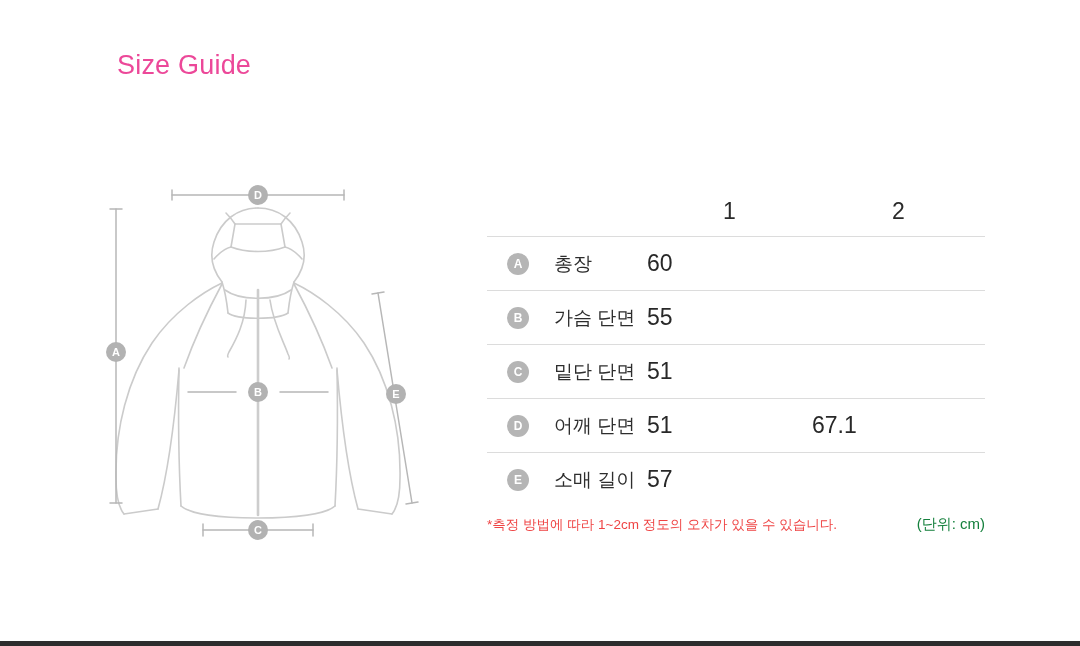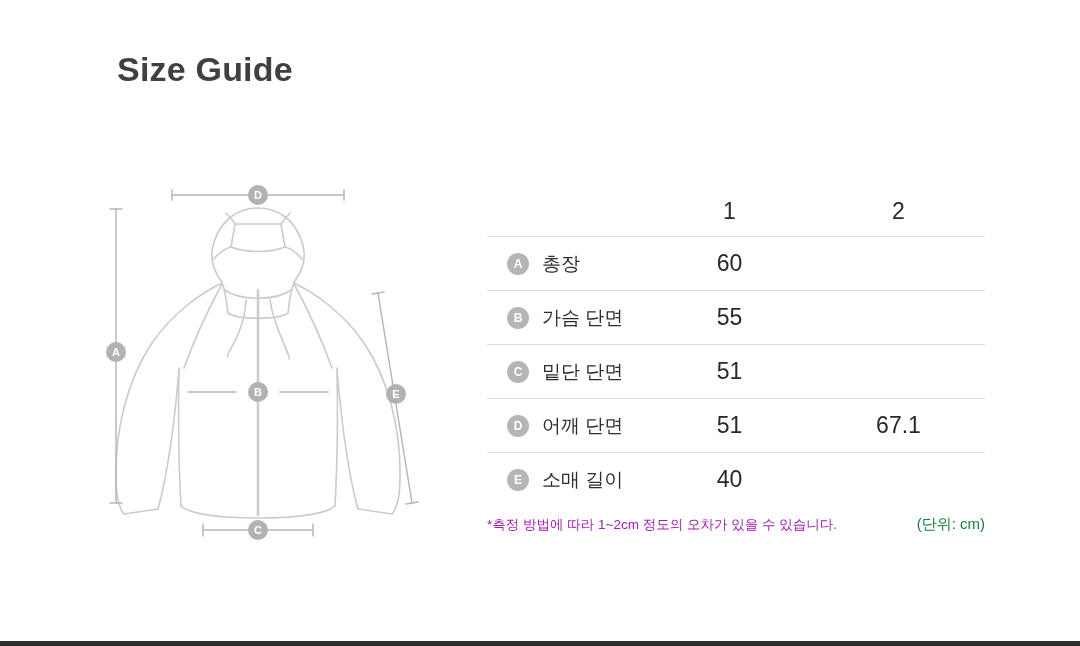--- a/index.html
+++ b/index.html
@@ -4,21 +4,21 @@
 <style>
   html,body{margin:0;padding:0;}
   body{
     width:1080px;height:646px;position:relative;overflow:hidden;
     background:#ffffff;
     font-family:"Liberation Sans","DejaVu Sans",sans-serif;
     -webkit-font-smoothing:antialiased;
   }
   .page-title{
     position:absolute;left:117px;top:50px;
-    font-size:34px;font-weight:bold;color:#404040;letter-spacing:.2px;
+    font-size:27px;font-weight:normal;color:#ec4899;letter-spacing:.2px;
   }
   .diagram{
     position:absolute;left:95px;top:180px;width:340px;height:390px;
   }
   .jacket{stroke:#cbcbcb;fill:none;stroke-width:1.6;stroke-linecap:round;stroke-linejoin:round;}
   .zip{stroke:#cdcdcd;fill:none;stroke-width:2.6;stroke-linecap:round;}
   .measure{stroke:#b7b7b7;fill:none;stroke-width:1.5;stroke-linecap:round;}
   .marker-circle{fill:#b2b2b2;stroke:none;}
   .marker-letter{fill:#ffffff;font-size:11px;font-weight:bold;text-anchor:middle;
     font-family:"Liberation Sans","DejaVu Sans",sans-serif;}
@@ -34,27 +34,27 @@
     display:grid;grid-template-columns:160px 165px 173px;align-items:center;
     height:53px;border-top:1px solid #dcdcdc;
   }
   .trow:last-of-type{border-bottom:1px solid #c3c3c3;}
   .rowlabel{display:flex;align-items:center;gap:13px;padding-left:20px;}
   .badge{
     width:22px;height:22px;border-radius:50%;background:#b5b5b5;flex:0 0 auto;
     display:flex;align-items:center;justify-content:center;
     color:#ffffff;font-size:12px;font-weight:bold;
   }
-  .label-text{font-size:19px;color:#2d2d2d;}
-  .cellval{text-align:center;font-size:23px;color:#282828;}
+  .label-text{font-size:19px;color:#2d2d2d;margin-left:12px;}
+  .cellval{text-align:left;font-size:23px;color:#282828;}
   .footnote-row{
     display:flex;justify-content:space-between;align-items:baseline;
     margin-top:9px;
   }
-  .footnote{font-size:13.5px;color:#a21caf;}
+  .footnote{font-size:13.5px;color:#ef4444;}
   .unit-note{font-size:15px;color:#15803d;}
   .bottom-bar{
     position:absolute;left:0;bottom:0;width:100%;height:5px;background:#2d2d2d;
   }
 </style>
 </head>
 <body>
 
 <div class="page-title">Size Guide</div>
 
@@ -174,21 +174,21 @@
     </div>
     <div class="cellval">51</div>
     <div class="cellval">67.1</div>
   </div>
 
   <div class="trow">
     <div class="rowlabel">
       <span class="badge">E</span>
       <span class="label-text">소매 길이</span>
     </div>
-    <div class="cellval">40</div>
+    <div class="cellval">57</div>
   </div>
 
   <div class="footnote-row">
     <span class="footnote">*측정 방법에 따라 1~2cm 정도의 오차가 있을 수 있습니다.</span>
     <span class="unit-note">(단위: cm)</span>
   </div>
 </div>
 
 <div class="bottom-bar"></div>
 

